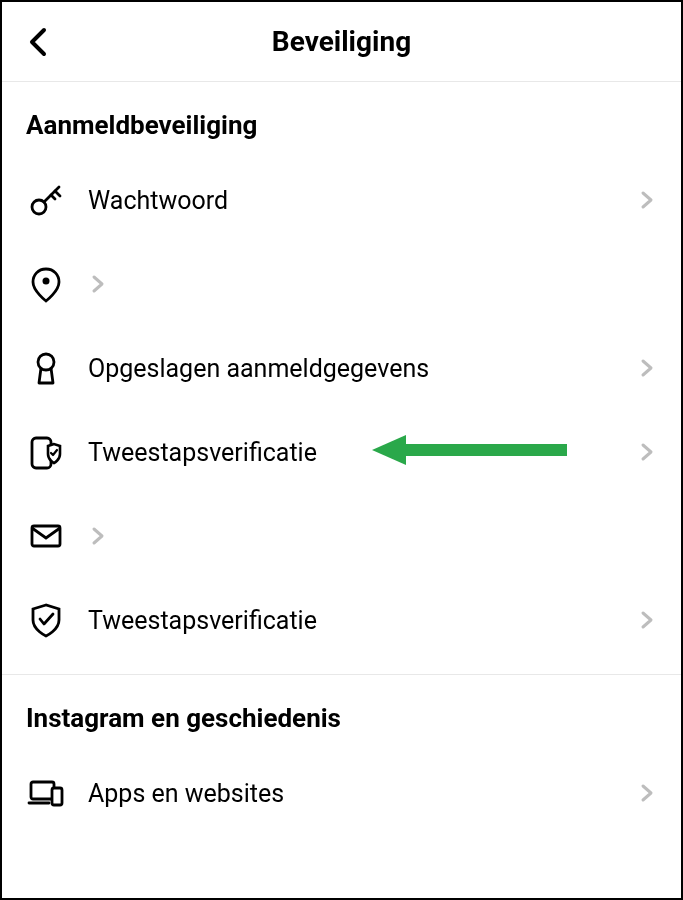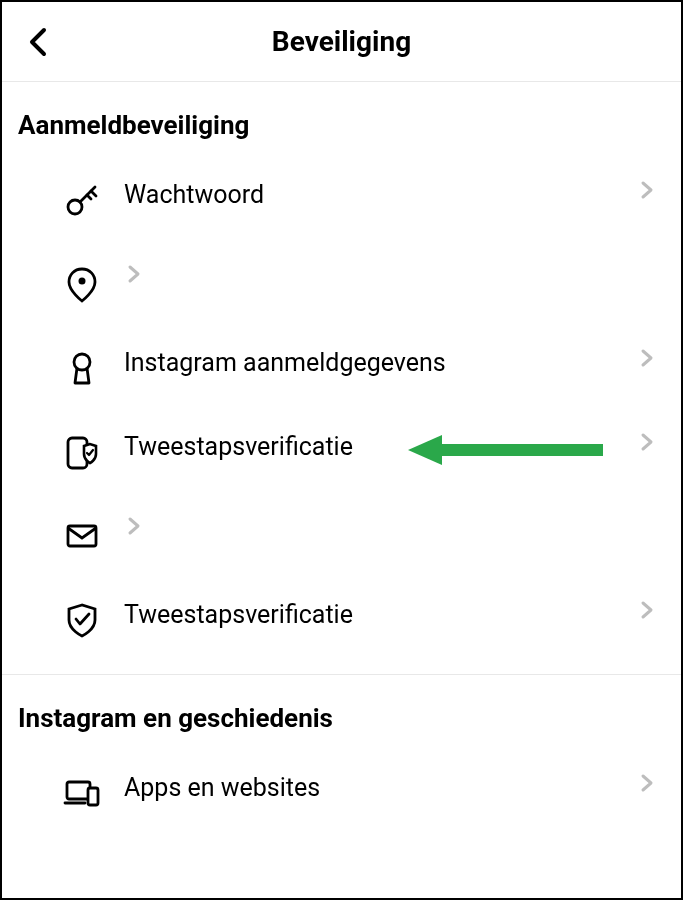--- a/index.html
+++ b/index.html
@@ -35,29 +35,28 @@
     flex: 1;
     text-align: center;
     font-size: 28px;
     font-weight: 700;
     color: #000;
   }
   .section-header {
     font-size: 26px;
     font-weight: 700;
     color: #000;
-    padding: 28px 24px 18px 16px;
+    padding: 28px 24px 18px 24px;
   }
   .list-item {
     display: flex;
-    align-items: flex-start;
+    align-items: center;
     padding: 22px 24px;
     cursor: pointer;
     position: relative;
-    margin-left: 36px;
   }
   .item-icon {
     width: 40px;
     height: 40px;
     display: flex;
     align-items: center;
     justify-content: center;
     flex-shrink: 0;
     margin-right: 22px;
   }
@@ -133,21 +132,21 @@
   </span>
 </div>
 
 <div class="list-item">
   <span class="item-icon">
     <svg width="40" height="40" viewBox="0 0 40 40">
       <circle cx="20" cy="14" r="8" fill="none" stroke="#000" stroke-width="2.8"></circle>
       <path d="M15 20 L13 35 L27 35 L25 20" fill="none" stroke="#000" stroke-width="2.8" stroke-linejoin="round"></path>
     </svg>
   </span>
-  <span class="item-label">Instagram aanmeldgegevens</span>
+  <span class="item-label">Opgeslagen aanmeldgegevens</span>
   <span class="chevron">
     <svg width="14" height="20" viewBox="0 0 14 20">
         <polyline points="3,3 11,10 3,17" fill="none" stroke="#bdbdbd" stroke-width="3" stroke-linecap="round" stroke-linejoin="round"></polyline>
       </svg>
   </span>
 </div>
 
 <div class="list-item">
   <span class="item-icon">
     <svg width="40" height="40" viewBox="0 0 40 40">

